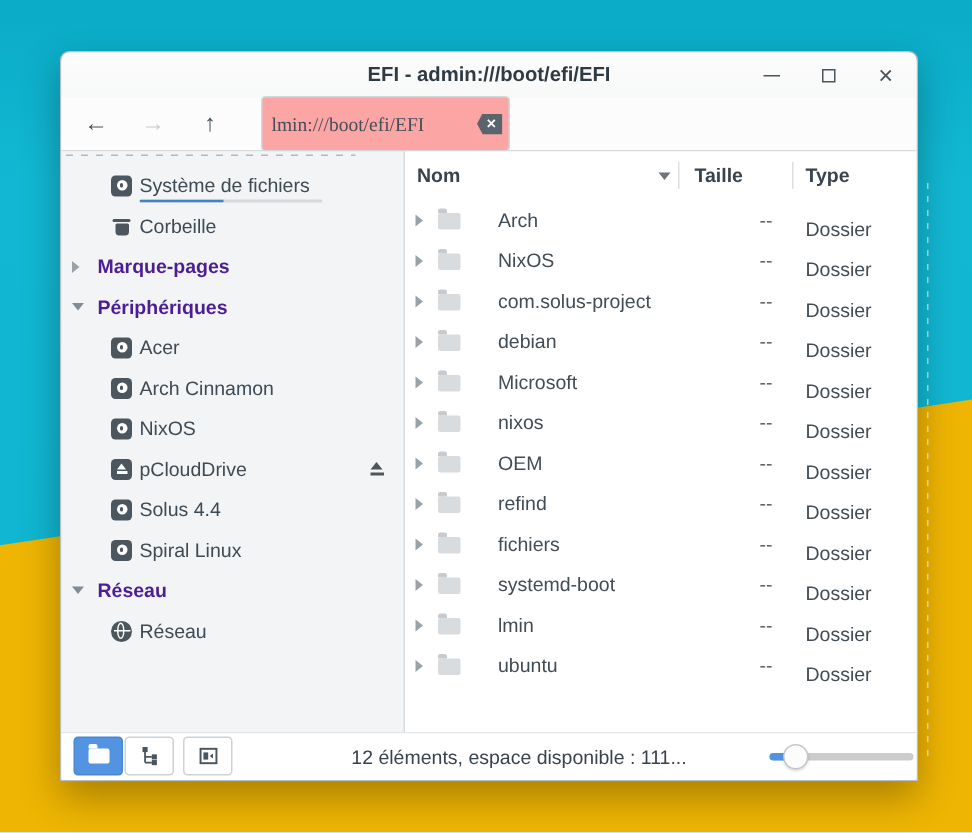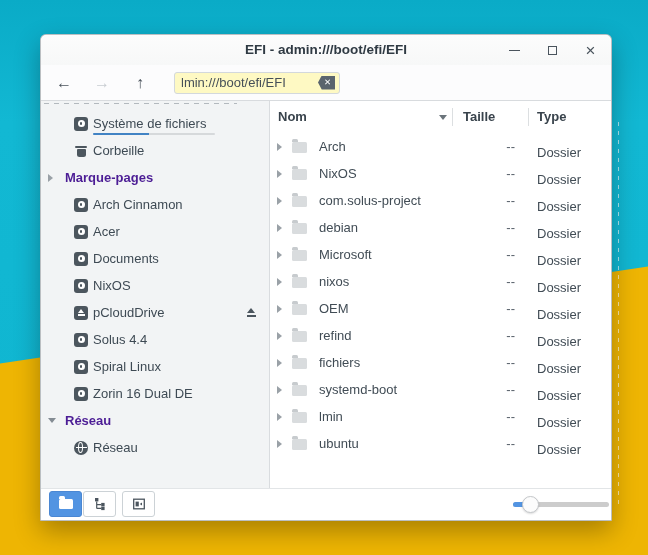--- a/index.html
+++ b/index.html
@@ -39,23 +39,23 @@
   .wc{width:23px;height:23px;display:flex;align-items:center;justify-content:center;cursor:default;}
   .wc-min i{display:block;width:11px;height:0;border-top:1.6px solid #4a545d;}
   .wc-max i{display:block;width:9px;height:9px;border:1.4px solid #4a545d;box-sizing:border-box;}
   .wc-close i{font-style:normal;font-size:17px;line-height:1;color:#4a545d;}
   
   .toolbar{position:absolute;left:0;top:30px;right:0;height:36px;background:#fcfcfd;border-bottom:1px solid #d8dbde;box-sizing:border-box;display:flex;align-items:center;}
   .nav-btn{width:26px;height:26px;display:flex;align-items:center;justify-content:center;font-size:16px;color:#49525b;margin-left:12px;}
   .nav-btn.first{margin-left:10px;}
   .nav-btn.disabled{color:#c7ccd1;}
   .addressbar{
-    margin-left:21px;width:166px;height:22px;box-sizing:border-box;
-    background:#fef9c3;border:1px solid #d3d8dc;border-radius:3px;
-    display:flex;align-items:center;padding:0 4px 0 6px;gap:4px;
+    margin-left:21px;width:166px;height:37px;box-sizing:border-box;
+    background:#fca5a5;border:1px solid #d3d8dc;border-radius:3px;
+    display:flex;align-items:center;padding:0 4px 0 6px;gap:4px;font-family:Liberation Serif, serif;
   }
   .addressbar input{
     flex:1;min-width:0;border:none;background:transparent;outline:none;
     font-family:inherit;font-size:13px;color:#454f58;padding:0;
   }
   .clear-icon{
     flex:none;width:17px;height:14px;background:#5a646d;color:#fff;
     clip-path:polygon(22% 0,100% 0,100% 100%,22% 100%,0 50%);
     display:flex;align-items:center;justify-content:center;
     font-size:8.5px;font-weight:700;line-height:1;padding-left:2px;box-sizing:border-box;
@@ -102,21 +102,21 @@
     border-left:4.5px solid transparent;border-right:4.5px solid transparent;border-top:5px solid #6b747b;}
   .fl-header .col-sep1{position:absolute;left:182px;top:7px;width:1px;height:18px;background:#dcdfe1;}
   .fl-header .col-sep2{position:absolute;left:258px;top:7px;width:1px;height:18px;background:#dcdfe1;}
   .fl-header .col-taille{position:absolute;left:193px;top:0;line-height:32px;}
   .fl-header .col-type{position:absolute;left:267px;top:0;line-height:32px;}
   .fl-row{position:relative;height:27px;display:flex;align-items:center;padding-left:7px;color:#414c55;}
   .fl-expander{flex:none;width:8px;display:flex;}
   .fl-expander i{display:block;width:0;height:0;border-top:4px solid transparent;border-bottom:4px solid transparent;border-left:5px solid #9aa1a7;}
   .folder-icon{flex:none;position:relative;width:15px;height:11px;background:#d9dcde;border-radius:1.5px;margin-left:7px;margin-top:1px;}
   .folder-icon::before{content:"";position:absolute;left:0;top:-2.5px;width:6px;height:3px;background:#c7cbce;border-radius:1.5px 1.5px 0 0;}
-  .fl-name{margin-left:12px;white-space:nowrap;}
+  .fl-name{margin-left:25px;white-space:nowrap;}
   .fl-size{position:absolute;left:182px;width:63px;text-align:right;color:#555f68;}
   .fl-type{position:absolute;left:267px;margin-top:12px;}
   
   .statusbar{position:absolute;left:0;right:0;bottom:0;height:31px;background:#fff;border-top:1px solid #e2e5e7;border-radius:0 0 1px 1px;}
   .sb-btn{position:absolute;top:2px;width:33px;height:26px;box-sizing:border-box;border:1px solid #ccd2d6;border-radius:3px;background:#fff;display:flex;align-items:center;justify-content:center;}
   .sb-btn.active{background:#5294e2;border-color:#4a87d3;}
   .btn-iconview{left:8px;}
   .btn-treeview{left:42px;}
   .btn-togglepane{left:81px;}
   .wfolder{position:relative;width:14px;height:10px;background:#fff;border-radius:1.5px;}
@@ -180,52 +180,50 @@
           <div class="sb-row sb-item">
     <span class="sb-icon icon-trash"></span>
     <span class="sb-label">Corbeille</span>
   </div>
           <div class="sb-row sb-section">
     <span class="tri tri-right">
               <i></i>
             </span>
     <span class="sb-label">Marque-pages</span>
   </div>
+          <div class="sb-row sb-section">
+    <span class="tri tri-down">
+              <i></i>
+            </span>
+    <span class="sb-label">Périphériques</span>
+  </div>
+          <div class="sb-row sb-item">
+    <span class="sb-icon icon-harddisk"></span>
+    <span class="sb-label">Acer</span>
+  </div>
           <div class="sb-row sb-item">
     <span class="sb-icon icon-harddisk"></span>
     <span class="sb-label">Arch Cinnamon</span>
-  </div>
-          <div class="sb-row sb-item">
-    <span class="sb-icon icon-harddisk"></span>
-    <span class="sb-label">Acer</span>
-  </div>
-          <div class="sb-row sb-item">
-    <span class="sb-icon icon-harddisk"></span>
-    <span class="sb-label">Documents</span>
   </div>
           <div class="sb-row sb-item">
     <span class="sb-icon icon-harddisk"></span>
     <span class="sb-label">NixOS</span>
   </div>
           <div class="sb-row sb-item">
     <span class="sb-icon icon-removable"></span>
     <span class="sb-label">pCloudDrive</span>
   <span class="eject"></span>
           </div>
           <div class="sb-row sb-item">
     <span class="sb-icon icon-harddisk"></span>
     <span class="sb-label">Solus 4.4</span>
   </div>
           <div class="sb-row sb-item">
     <span class="sb-icon icon-harddisk"></span>
     <span class="sb-label">Spiral Linux</span>
-  </div>
-          <div class="sb-row sb-item">
-    <span class="sb-icon icon-harddisk"></span>
-    <span class="sb-label">Zorin 16 Dual DE</span>
   </div>
           <div class="sb-row sb-section">
     <span class="tri tri-down">
               <i></i>
             </span>
     <span class="sb-label">Réseau</span>
   </div>
           <div class="sb-row sb-item">
     <span class="sb-icon icon-network"></span>
     <span class="sb-label">Réseau</span>
@@ -366,18 +364,19 @@
         <rect x="9.2" y="10.7" width="3.4" height="3.4" fill="#4b555e"></rect>
       </svg>
     </div>
     <div class="sb-btn btn-togglepane">
       <svg width="16" height="16" viewBox="0 0 16 16">
         <rect x="2.7" y="3.2" width="10.6" height="9.6" fill="none" stroke="#4b555e" stroke-width="1.3"></rect>
         <rect x="4.6" y="5.6" width="3.2" height="4.8" fill="#4b555e"></rect>
         <path d="M11 6.4 L8.8 8 L11 9.6 Z" fill="#4b555e"></path>
       </svg>
     </div>
+    <div class="status-text">12 éléments, espace disponible : 111...</div>
     <div class="zoom-track">
       <div class="zoom-fill" style="width: 15%;"></div>
     </div>
     <div class="zoom-knob"></div>
   </div>
 </div>
 
 </body></html>

